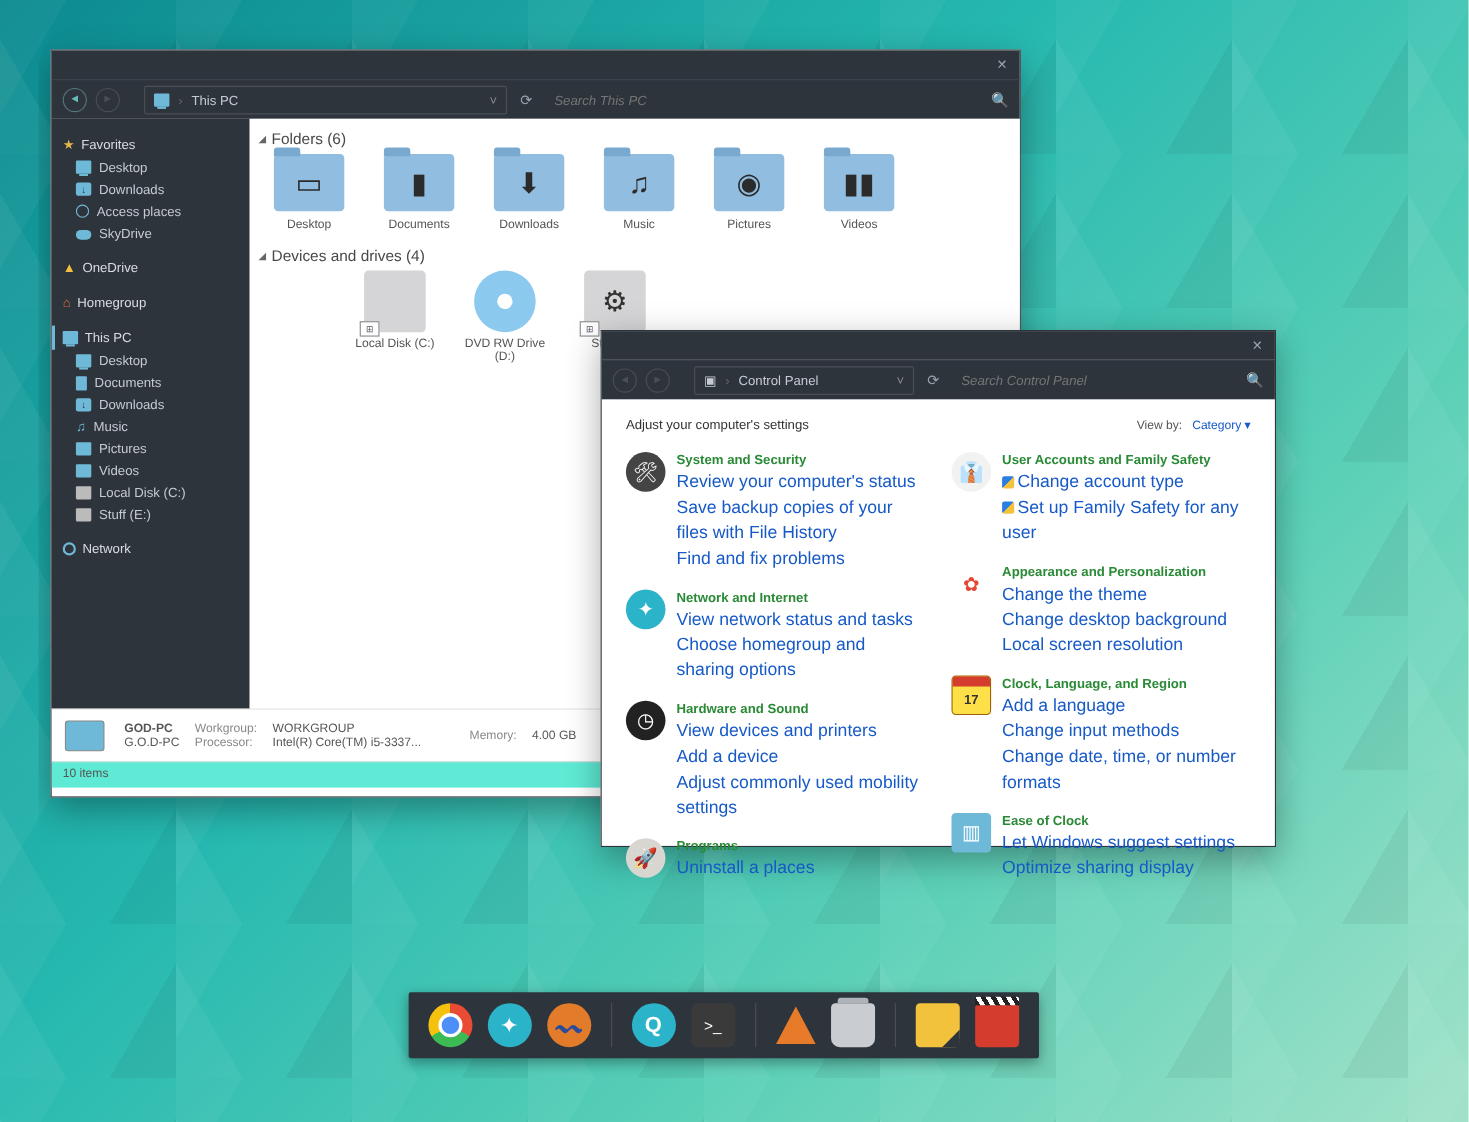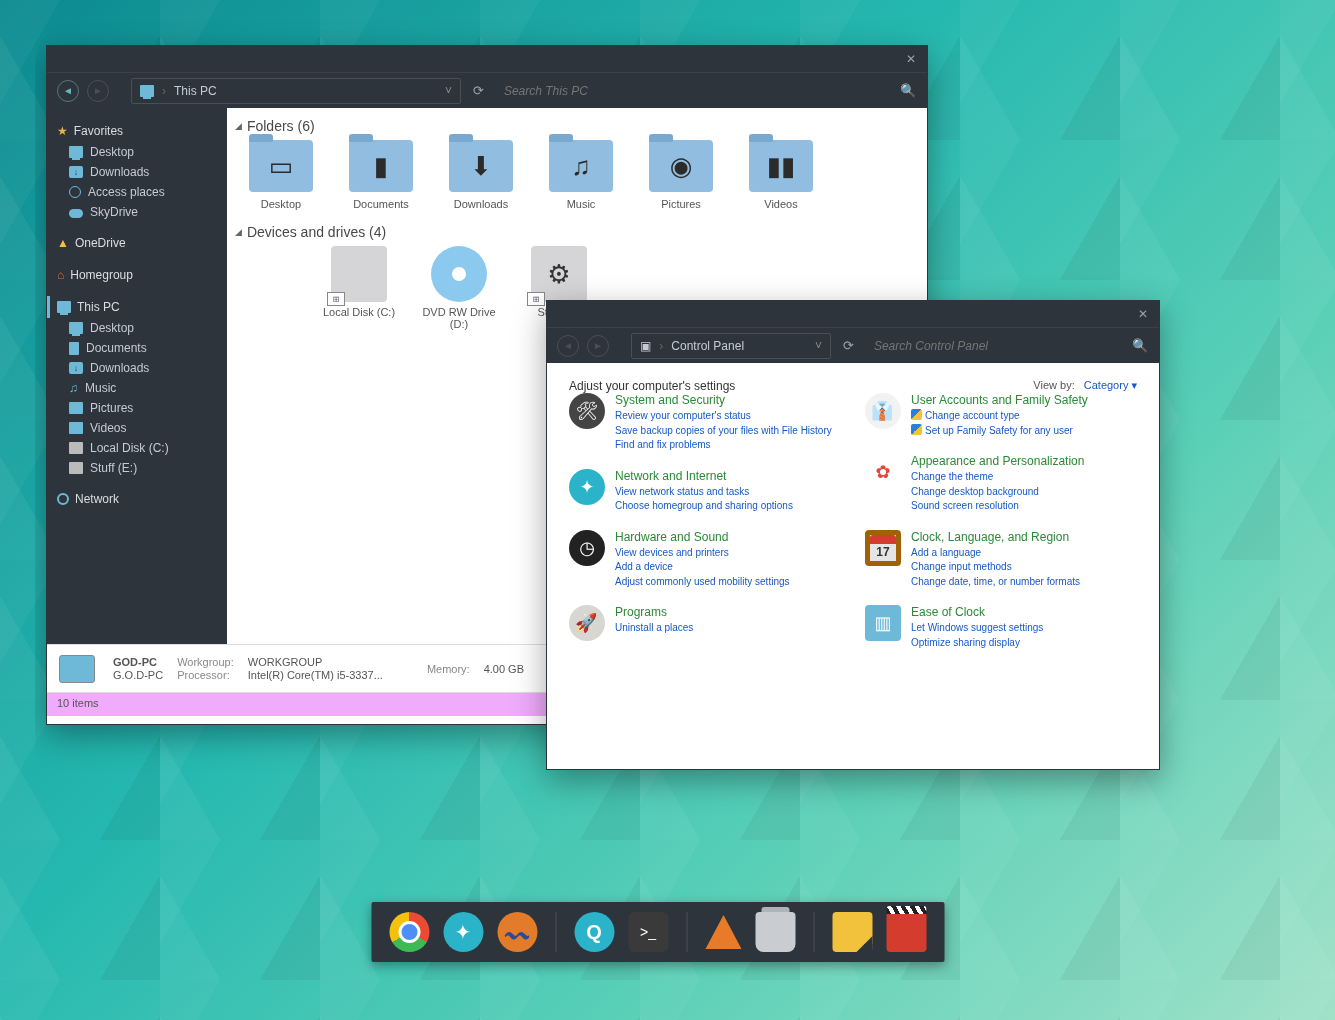--- a/index.html
+++ b/index.html
@@ -104,42 +104,42 @@
   .drive .dicon.disc::after{content:"";position:absolute;width:14px;height:14px;background:#fff;border-radius:50%;}
   .drive .badge{position:absolute;left:-4px;bottom:-4px;width:18px;height:14px;background:#fff;border:1px solid #888;font-size:8px;display:flex;align-items:center;justify-content:center;color:#556;}
 
   .detailsbar {
     height:48px;border-top:1px solid #ddd;display:flex;align-items:center;gap:14px;
     padding:0 12px;font-size:11px;color:#555;background:#fff;
   }
   .detailsbar .pc-mini{width:36px;height:28px;background:#6fb9d8;border-radius:3px;border:1px solid #888;margin-right:4px;}
   .detailsbar .col{display:flex;flex-direction:column;gap:1px;}
   .detailsbar .lbl{color:#888;}
-  .statusbar { height:24px;border-top:1px solid #ddd;font-size:11px;color:#555;padding:4px 10px;background:#f0abfc;}
+  .statusbar { height:24px;border-top:1px solid #ddd;font-size:11px;color:#555;padding:4px 10px;background:#5eead4;}
 
   
   #cpanel { left:511px; top:280px; width:614px; height:470px; background:#fff;}
   #cpanel .toolbar .addrbar { flex:0 0 200px;}
   .cp-body { padding:16px 22px 12px; font-size:12px;color:#333; }
-  .cp-top { display:flex;justify-content:space-between;align-items:flex-start;}
+  .cp-top { display:flex;justify-content:space-between;align-items:center;margin-bottom:18px;}
   .cp-top .right{color:#1659c7;font-size:11px;}
   .cp-top .right .lbl{color:#555;margin-right:6px;}
   .cp-grid { display:flex;gap:24px;}
   .cp-col { flex:1;}
   .cp-cat { display:flex;gap:10px;margin-bottom:16px;}
   .cp-cat .caticon{width:36px;height:36px;border-radius:50%;flex-shrink:0;display:flex;align-items:center;justify-content:center;font-size:18px;color:#fff;}
-  .cp-cat h4{color:#2a8a36;font-size:12px;font-weight:400;margin-bottom:2px;cursor:pointer;}
-  .cp-cat a{display:block;color:#1659c7;font-size:10px;line-height:1.45;cursor:pointer;}
+  .cp-cat h4{color:#2a8a36;font-size:12px;font-weight:700;margin-bottom:2px;cursor:pointer;}
+  .cp-cat a{display:block;color:#1659c7;font-size:16px;line-height:1.45;cursor:pointer;}
   .caticon.sec{background:#444;}
   .caticon.net{background:#2bb3c9;}
   .caticon.hw{background:#222;}
   .caticon.prog{background:#d8d6d1;color:#555;}
   .caticon.user{background:#f2f2f2;color:#222;}
   .caticon.appr{background:#fff;color:#e2483a;}
-  .caticon.cal{background:#e5e5e5;border:5px solid #a16207;border-radius:4px;color:#333;font-size:12px;position:relative;}
+  .caticon.cal{background:#fde047;border:1px solid #a16207;border-radius:4px;color:#333;font-size:12px;position:relative;}
   .caticon.cal::before{content:"";position:absolute;top:0;left:0;right:0;height:9px;background:#d43c2e;border-radius:3px 3px 0 0;}
   .caticon.cal span{position:relative;top:4px;font-weight:bold;}
   .caticon.ease{background:#6fb9d8;border-radius:4px;}
   .shield{display:inline-block;width:11px;height:11px;background:linear-gradient(135deg,#2a7de1 50%,#f3c23c 50%);border-radius:2px;margin-right:3px;vertical-align:-1px;}
 
   
   .dock {
     position:absolute; left:50%; transform:translateX(-50%); bottom:28px;
     background:#2e343c; border-radius:2px; padding:10px 18px;
     display:flex; align-items:center; gap:14px;
@@ -409,21 +409,21 @@
               <a><span class="shield"></span><span>Change account type</span></a>
               <a><span class="shield"></span><span>Set up Family Safety for any user</span></a>
               </div>
           </div>
           <div class="cp-cat">
             <div class="caticon appr">✿</div>
             <div>
                 <h4>Appearance and Personalization</h4>
               <a>Change the theme</a>
               <a>Change desktop background</a>
-              <a>Sound screen resolution</a>
+              <a>Local screen resolution</a>
               </div>
           </div>
           <div class="cp-cat">
             <div class="caticon cal">
                 <span>17</span>
               </div>
             <div>
                 <h4>Clock, Language, and Region</h4>
               <a>Add a language</a>
               <a>Change input methods</a>

